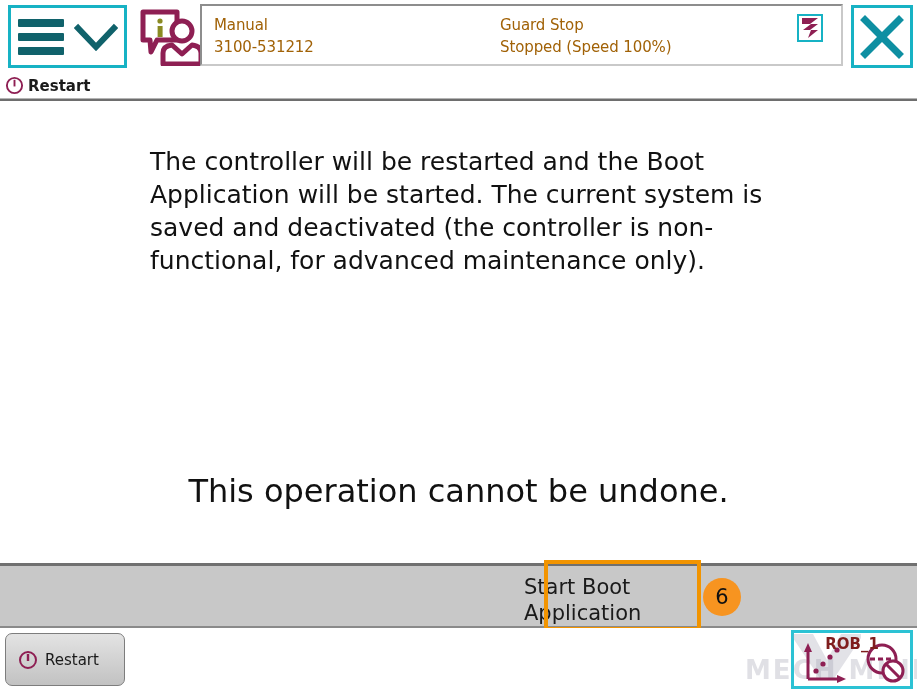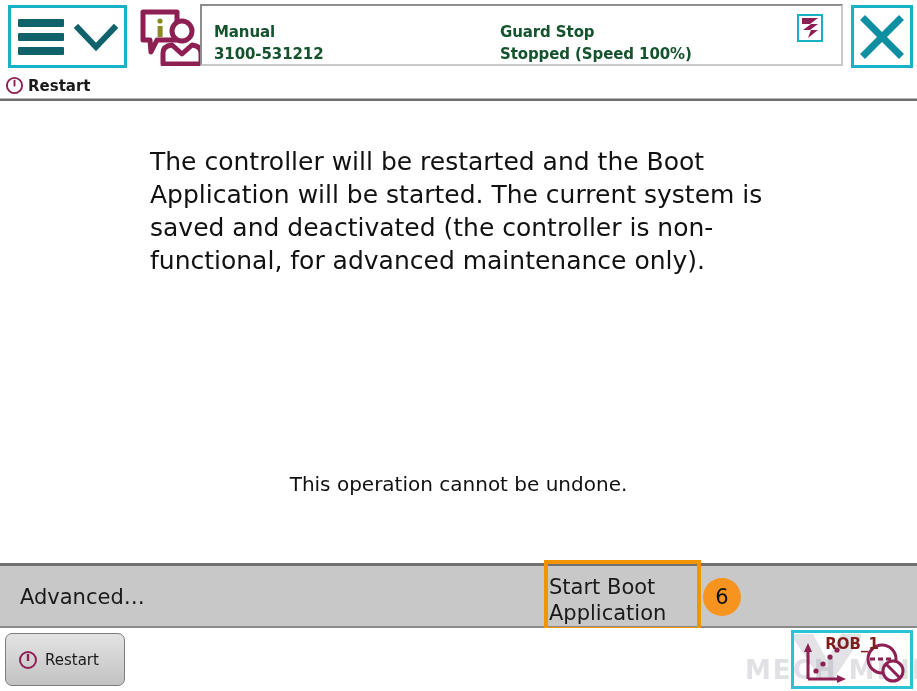--- a/index.html
+++ b/index.html
@@ -68,24 +68,24 @@
     position: absolute;
     left: 200px; top: 4px;
     width: 643px; height: 62px;
     background: #ffffff;
     border: 2px solid #c9c9c9;
     border-top-color: #8d8d8d;
     border-left-color: #8d8d8d;
   }
   .status-col {
     position: absolute;
-    top: 15px;
+    top: 8px;
     font-size: 15px;
-    font-weight: bold;
-    color: #14532d;
+    font-weight: normal;
+    color: #a16207;
     line-height: 22px;
     letter-spacing: -0.1px;
   }
   .status-col.left  { left: 12px; }
   .status-col.right { left: 298px; }
   .status-col div { white-space: nowrap; }
 
   .guard-icon {
     position: absolute;
     right: 18px; top: 8px;
@@ -145,42 +145,42 @@
     font-size: 25px;
     color: #111111;
     line-height: 33px;
     padding: 0 150px;
   }
   .msg-warn {
     position: absolute;
     left: 0; top: 371px;
     width: 917px;
     text-align: center;
-    font-size: 20px;
+    font-size: 32px;
     color: #111111;
   }
 
   
   .actionbar {
     position: absolute;
     left: 0; top: 563px;
     width: 917px; height: 65px;
     background: #c8c8c8;
     border-top: 3px solid #707070;
     border-bottom: 2px solid #8a8a8a;
   }
   .action-advanced {
     position: absolute;
     left: 20px; top: 19px;
     font-size: 21px;
     color: #1a1a1a;
   }
   .action-boot {
     position: absolute;
-    left: 549px; top: 8px;
+    left: 524px; top: 8px;
     font-size: 21px;
     color: #1a1a1a;
     line-height: 26px;
     white-space: pre-line;
   }
   .highlight-box {
     position: absolute;
     left: 544px; top: 560px;
     width: 157px; height: 71px;
     border: 4px solid #f29400;
@@ -321,21 +321,20 @@
     <span class="task-label">Restart</span>
   </div>
   <div class="divider"></div>
 
   <div class="content">
     <div class="msg-main">The controller will be restarted and the Boot Application will be started. The current system is saved and deactivated (the controller is non-functional, for advanced maintenance only).</div>
     <div class="msg-warn">This operation cannot be undone.</div>
   </div>
 
   <div class="actionbar">
-    <div class="action-advanced">Advanced…</div>
     <div class="action-boot">Start Boot
 Application</div>
   </div>
   <div class="highlight-box"></div>
   <div class="badge">6</div>
 
   <div class="bottombar">
     <div class="restart-btn">
       <svg width="20" height="20" viewBox="0 0 20 20">
         <circle cx="10" cy="10" r="8" fill="none" stroke="#8e1f53" stroke-width="2"></circle>

